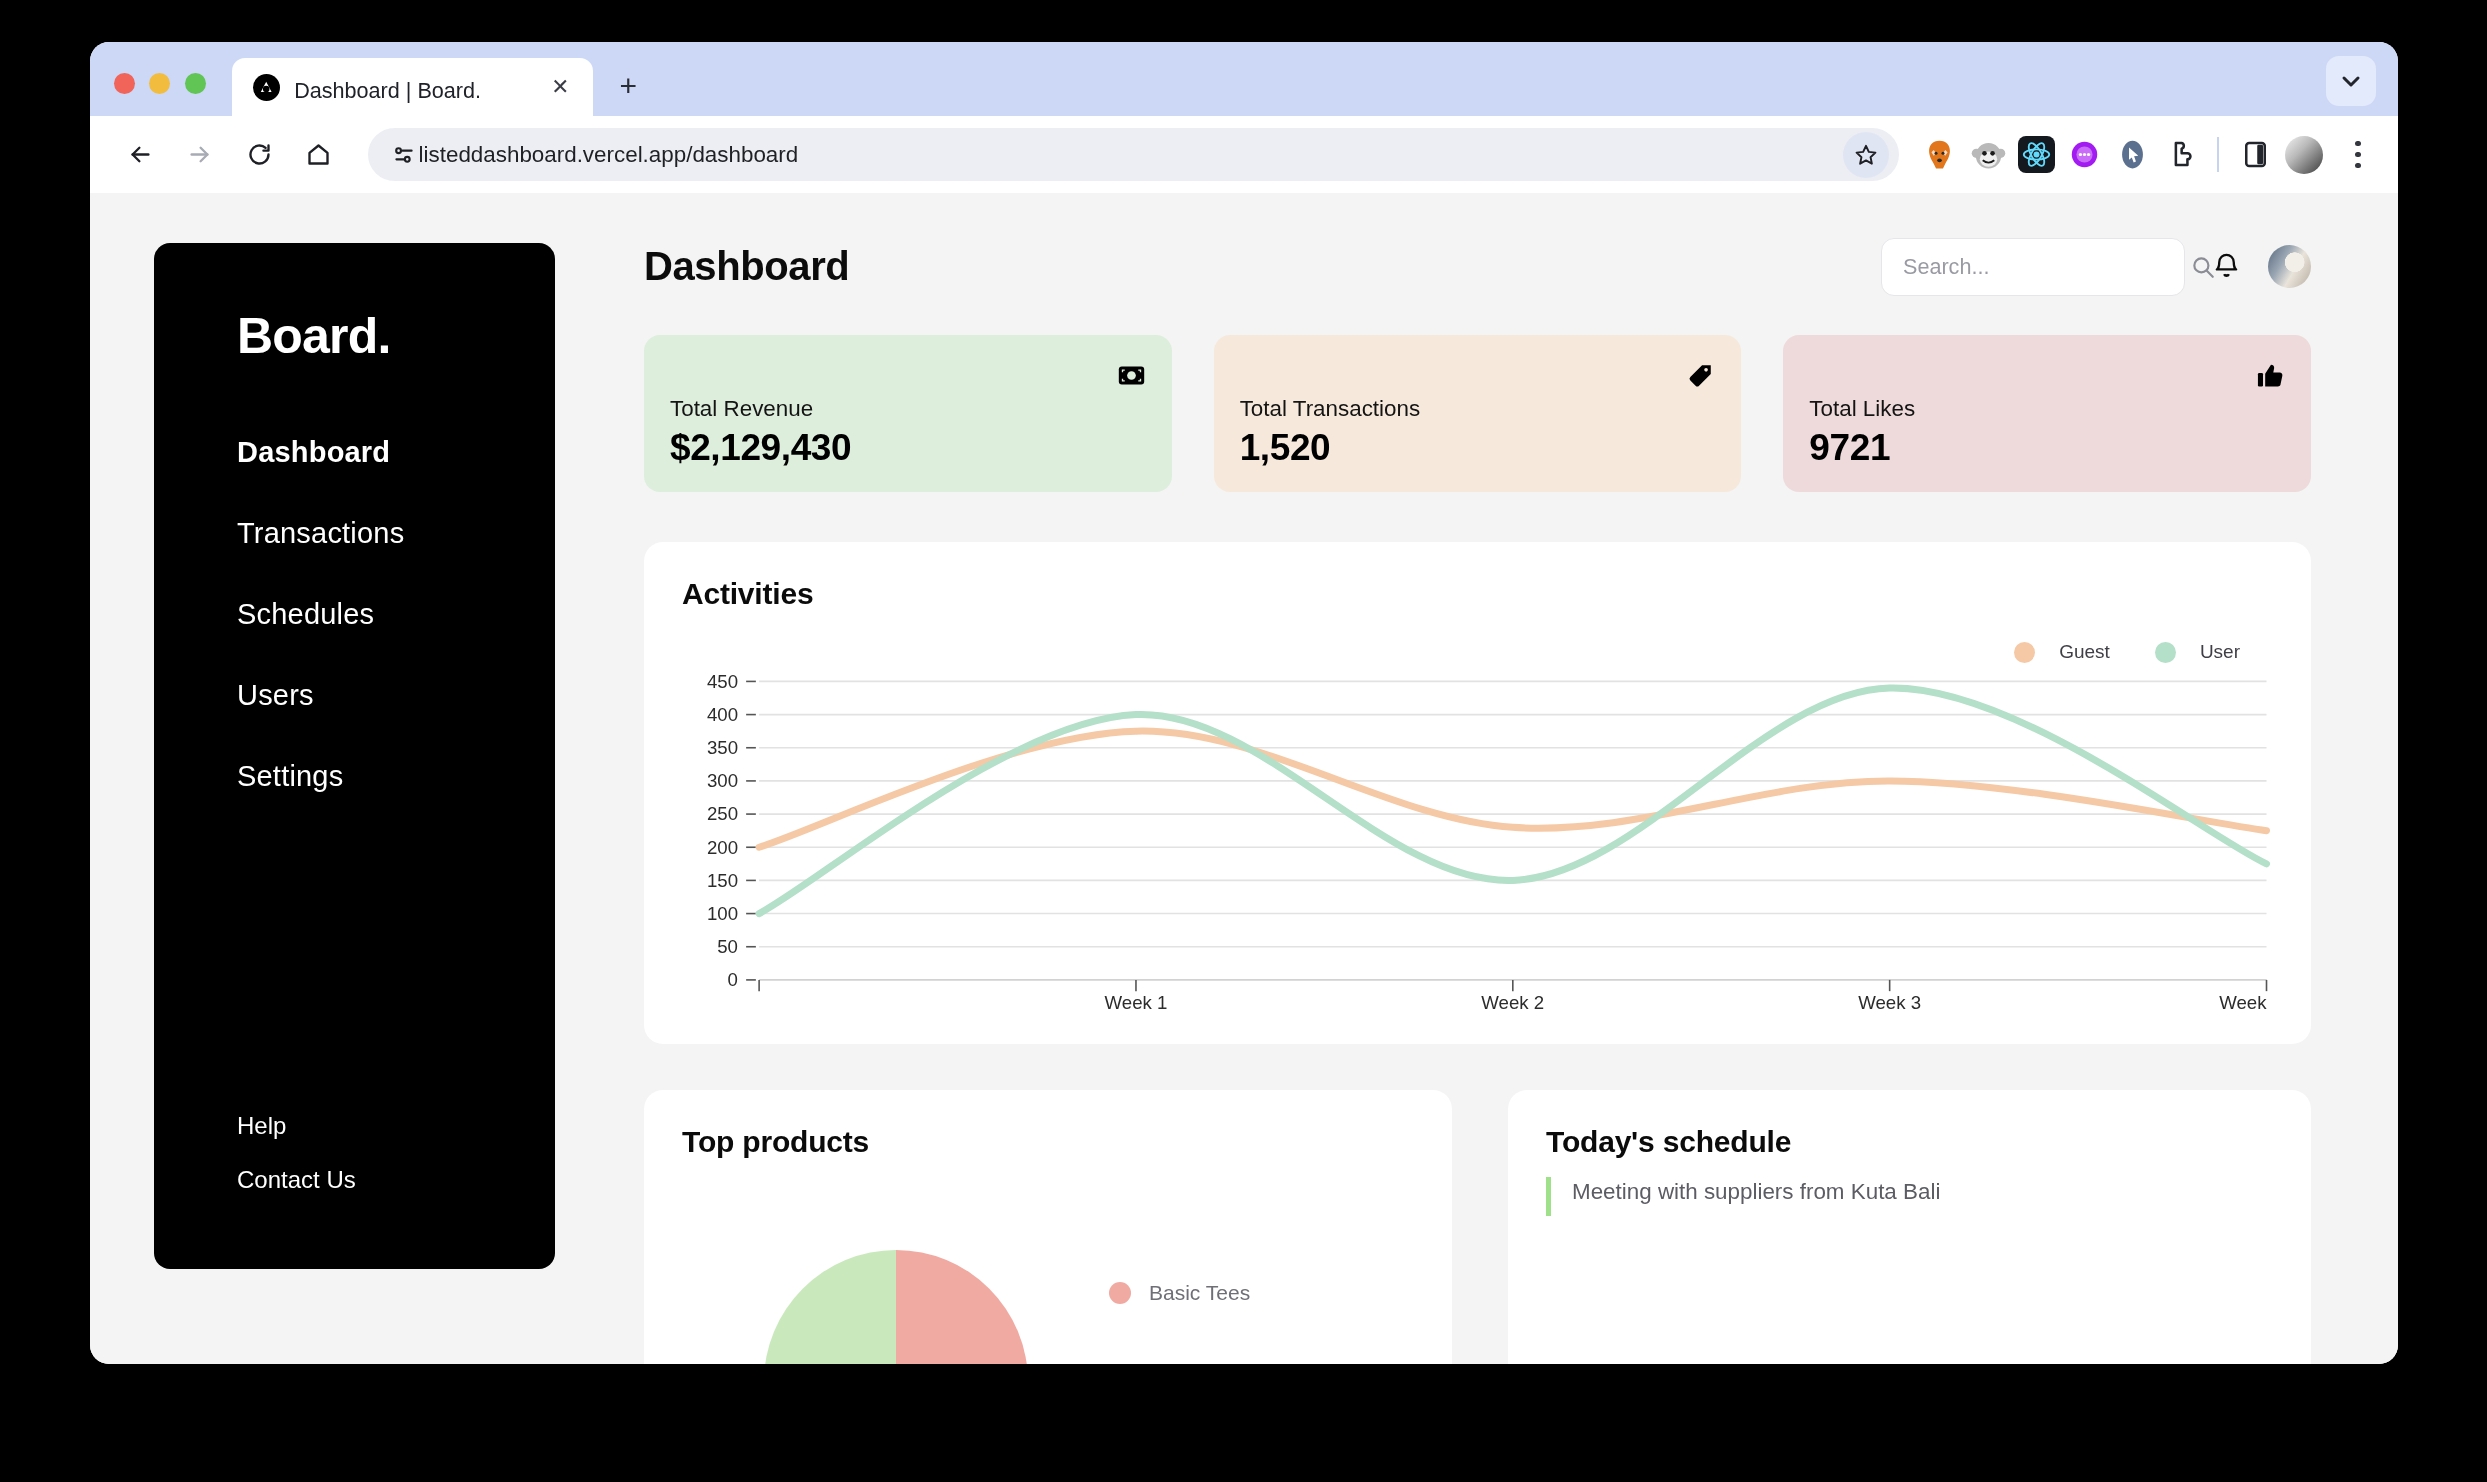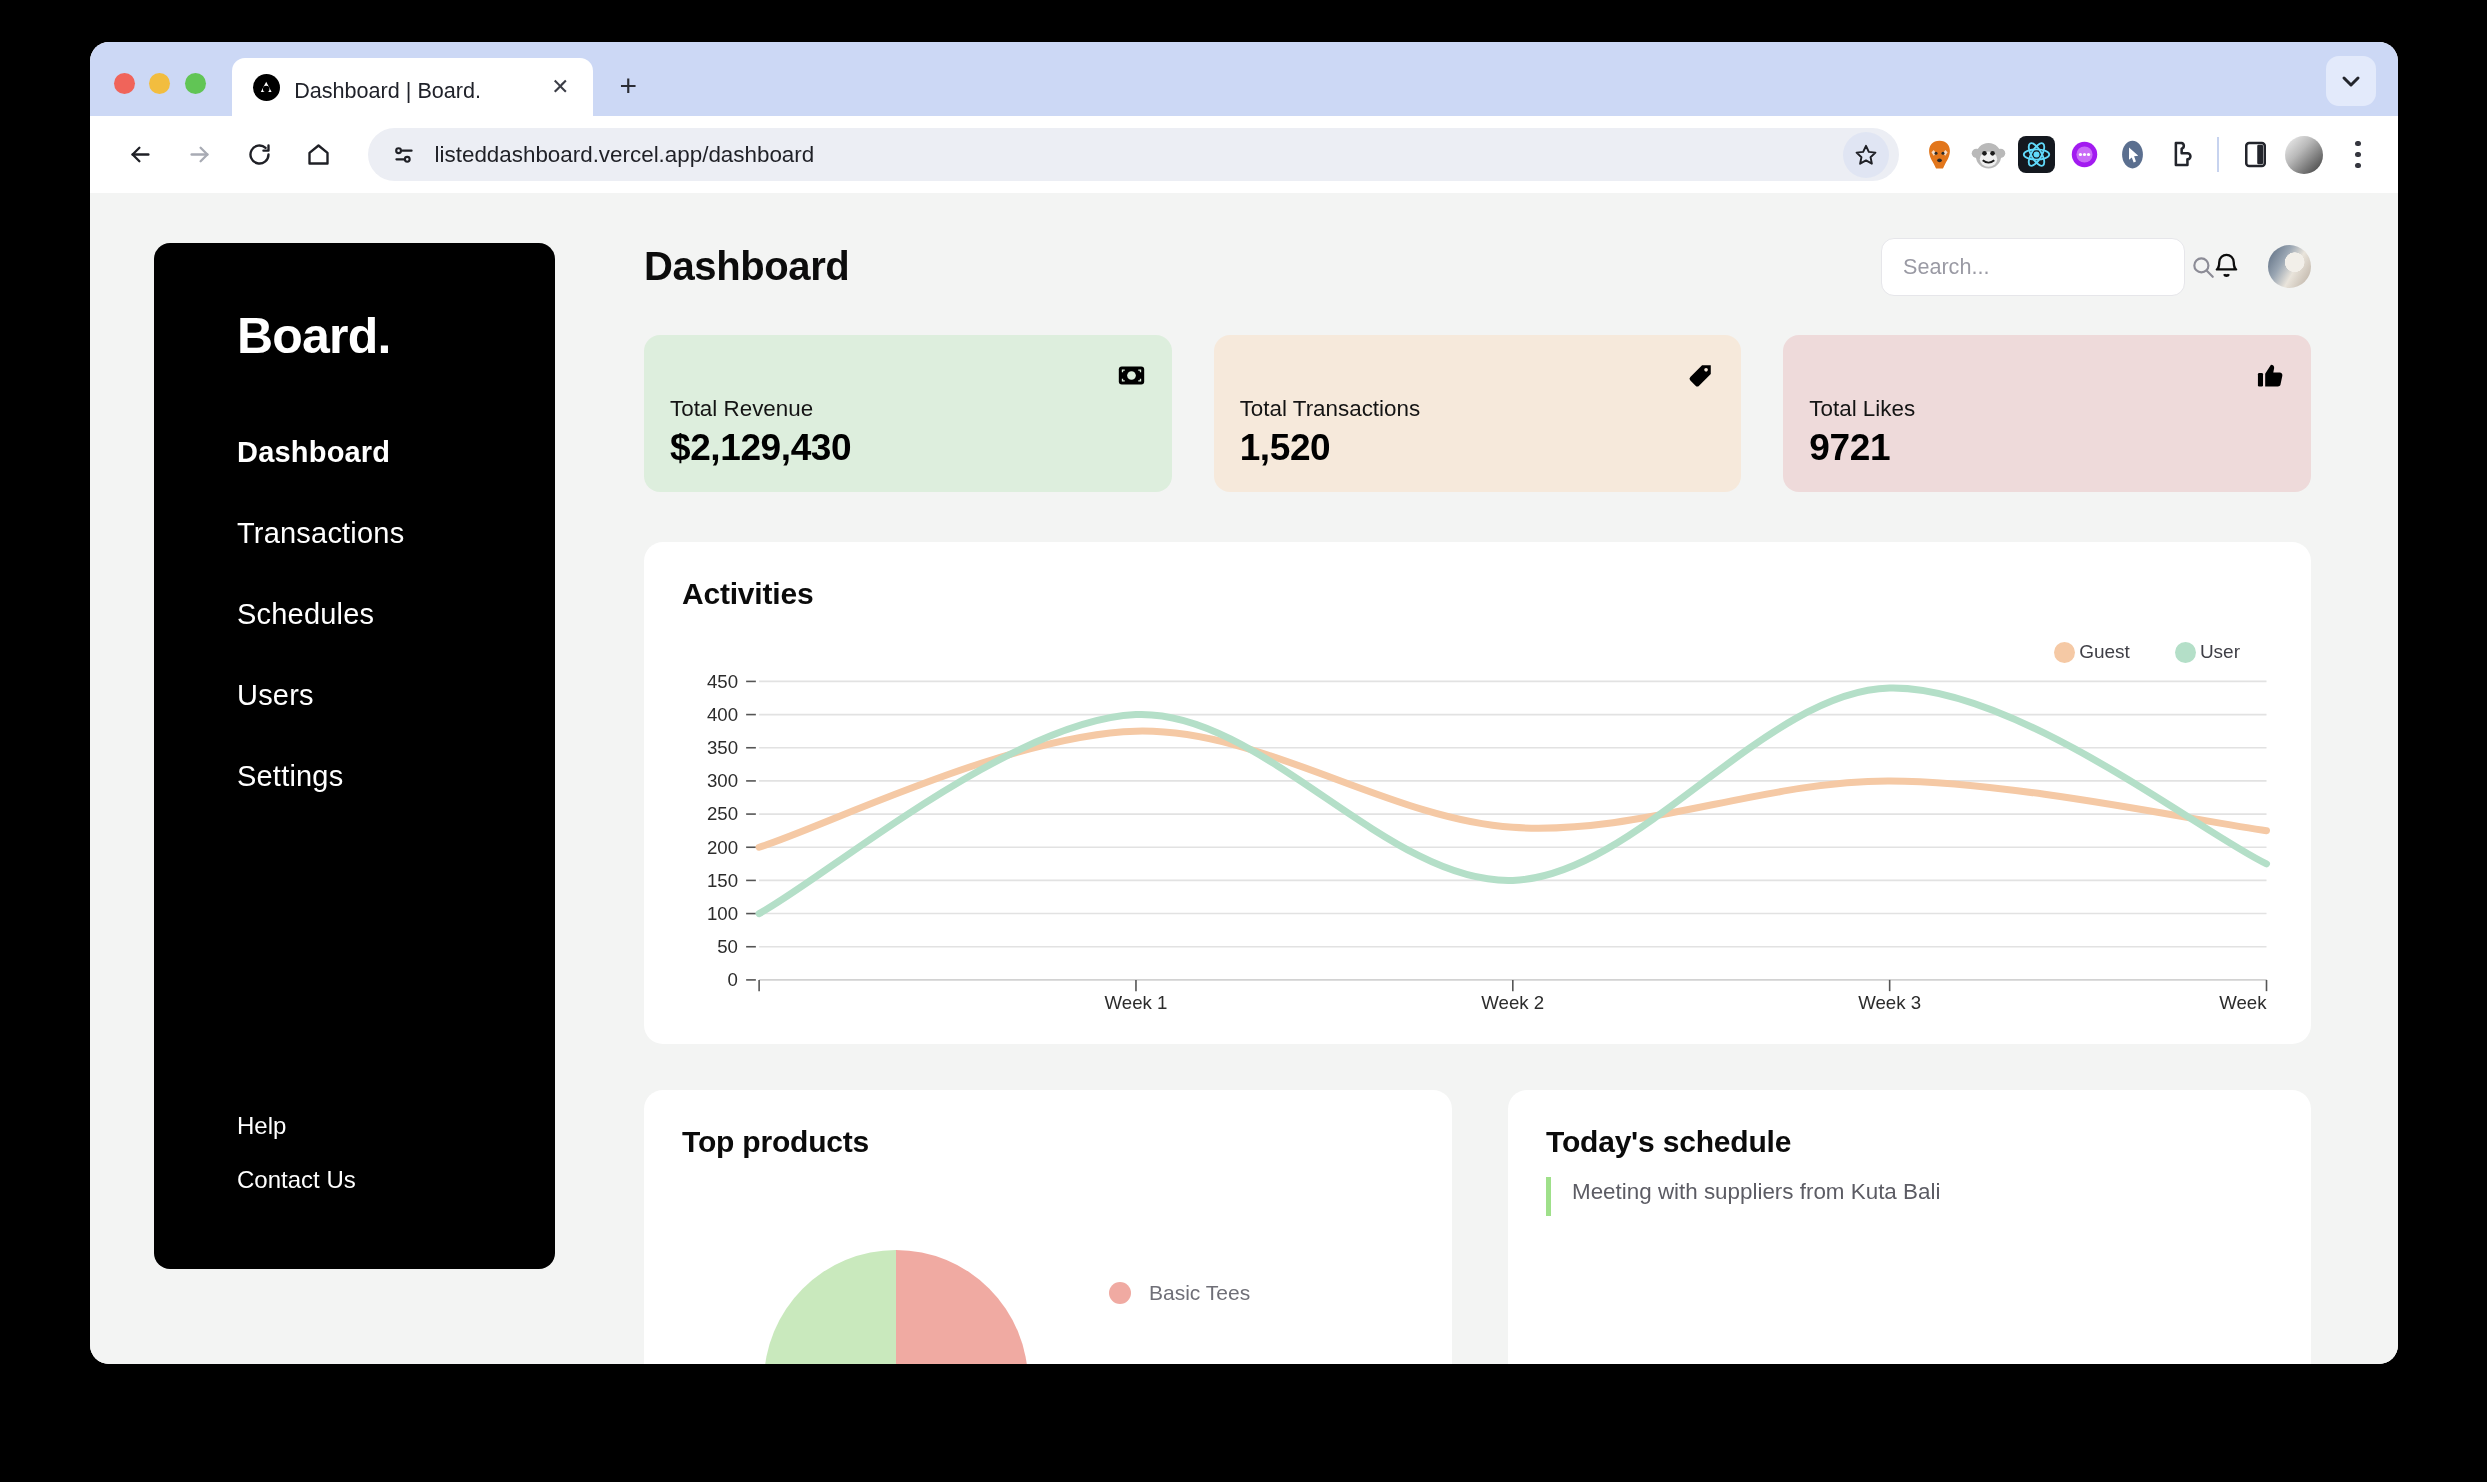--- a/index.html
+++ b/index.html
@@ -95,21 +95,21 @@
     margin: 0 16px;
     background: #eceef4;
     border-radius: 27px;
     display: flex; align-items: center;
     padding: 0 9.6px 0 21px;
     position: relative;
   }
   #site-info-icon { width: 30px; height: 30px; flex: 0 0 auto; display:flex; align-items:center; justify-content:center; }
   #site-info-icon svg { width: 26px; height: 26px; }
   #url-text {
-    font-size: 22.4px; color: #1f2026; margin-left: 16px;
+    font-size: 22.4px; color: #1f2026; 
     white-space: nowrap; overflow: hidden;
   }
   #bookmark-star {
     position: absolute; right: 9.6px;
     width: 46px; height: 46px; border-radius: 50%;
     background: #e0e5f3;
     display: flex; align-items: center; justify-content: center;
   }
   #bookmark-star svg { width: 26px; height: 26px; }
   #extensions-row { display: flex; align-items: center; gap: 11.2px; flex: 0 0 auto; }
@@ -227,21 +227,21 @@
     border-radius: 19px;
     padding: 35px 38px 32px 38px;
     margin-bottom: 46px;
     position: relative;
   }
   .card-title { font-size: 30px; font-weight: 800; color: #0b0b0b; letter-spacing: -0.2px; }
   #chart-legend {
     position: absolute; right: 71px; top: 99px;
     display: flex; gap: 45px; align-items: center;
   }
-  .legend-item { display: flex; align-items: center; gap: 4px; }
+  .legend-item { display: flex; align-items: center; gap: 24px; }
   .legend-dot { width: 21px; height: 21px; border-radius: 50%; }
   .legend-label { font-size: 19px; color: #3f3f46; }
 
   #chart-area { position: relative; height: 337px; margin-top: 64px; }
   #chart-svg { display: block; width: 100%; height: 100%; }
 
   
   #bottom-row { display: flex; gap: 56px; }
   .bottom-card {
     background: #ffffff;

